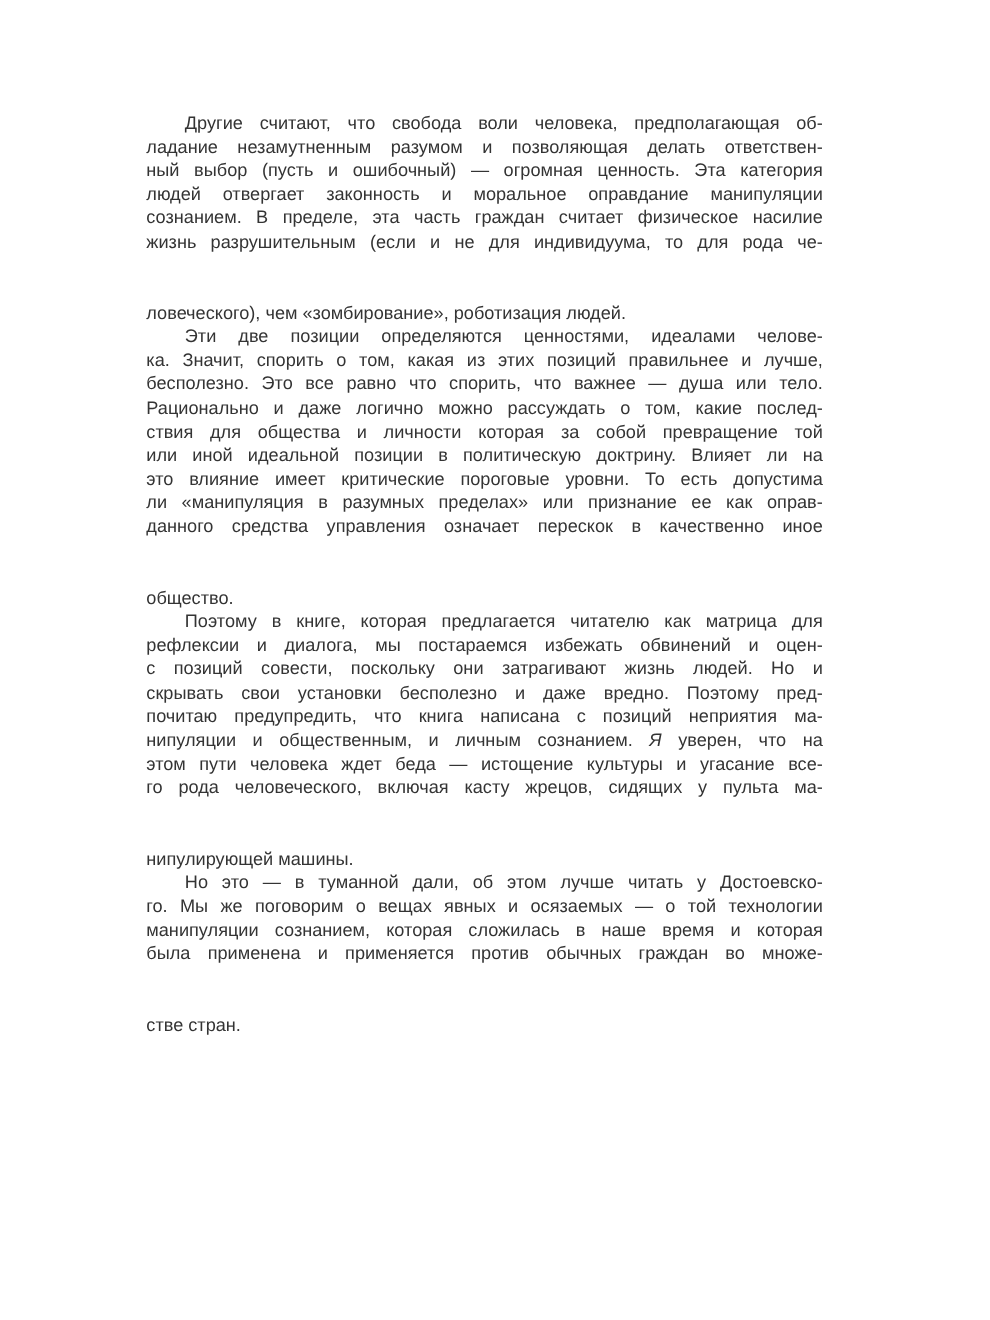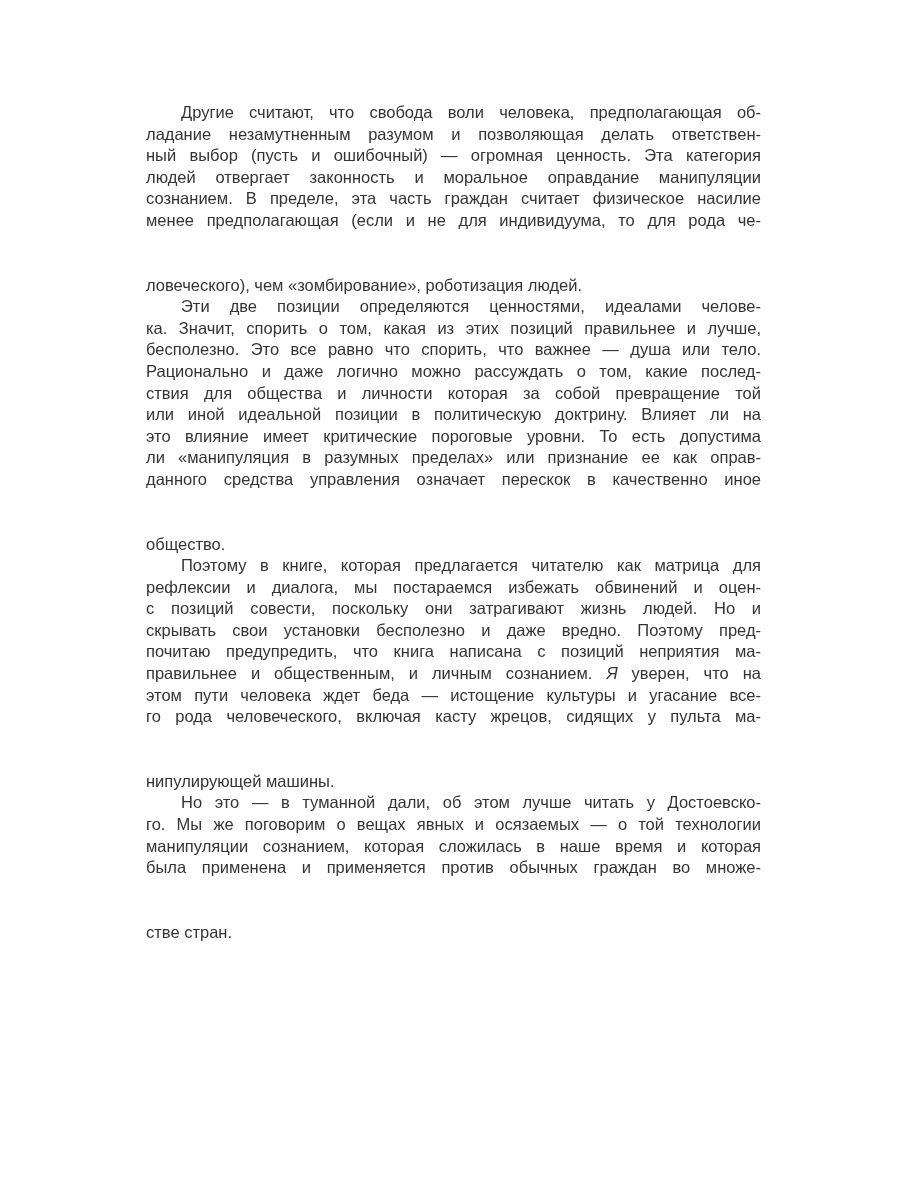--- a/index.html
+++ b/index.html
@@ -9,21 +9,21 @@
   }
   .page {
     position: relative;
     width: 900px;
     height: 1200px;
     background: #ffffff;
     overflow: hidden;
   }
   .text-block {
     position: absolute;
-    left: 146px;
+    left: 133px;
     top: 102px;
     width: 615px;
     font-family: "Liberation Sans", sans-serif;
     font-size: 16.5px;
     line-height: 21.6px;
     color: #343434;
     text-rendering: optimizeLegibility;
   }
   .paragraph {
     margin: 0;
@@ -49,42 +49,42 @@
 <body>
 
 <div class="page">
   <div class="text-block" style="color: rgb(52, 52, 52);">
       <div class="paragraph">
         <div class="line indent">Другие считают, что свобода воли человека, предполагающая об-</div>
         <div class="line">ладание незамутненным разумом и позволяющая делать ответствен-</div>
         <div class="line">ный выбор (пусть и ошибочный) — огромная ценность. Эта категория</div>
         <div class="line">людей отвергает законность и моральное оправдание манипуляции</div>
         <div class="line">сознанием. В пределе, эта часть граждан считает физическое насилие</div>
-        <div class="line">менее предполагающая (если и не для индивидуума, то для рода че-</div>
+        <div class="line">жизнь разрушительным (если и не для индивидуума, то для рода че-</div>
         <div class="line last">ловеческого), чем «зомбирование», роботизация людей.</div>
       </div>
       <div class="paragraph">
         <div class="line indent">Эти две позиции определяются ценностями, идеалами челове-</div>
         <div class="line">ка. Значит, спорить о том, какая из этих позиций правильнее и лучше,</div>
         <div class="line">бесполезно. Это все равно что спорить, что важнее — душа или тело.</div>
         <div class="line">Рационально и даже логично можно рассуждать о том, какие послед-</div>
         <div class="line">ствия для общества и личности которая за собой превращение той</div>
         <div class="line">или иной идеальной позиции в политическую доктрину. Влияет ли на</div>
         <div class="line">это влияние имеет критические пороговые уровни. То есть допустима</div>
         <div class="line">ли «манипуляция в разумных пределах» или признание ее как оправ-</div>
         <div class="line">данного средства управления означает перескок в качественно иное</div>
         <div class="line last">общество.</div>
       </div>
       <div class="paragraph">
         <div class="line indent">Поэтому в книге, которая предлагается читателю как матрица для</div>
         <div class="line">рефлексии и диалога, мы постараемся избежать обвинений и оцен-</div>
         <div class="line">с позиций совести, поскольку они затрагивают жизнь людей. Но и</div>
         <div class="line">скрывать свои установки бесполезно и даже вредно. Поэтому пред-</div>
         <div class="line">почитаю предупредить, что книга написана с позиций неприятия ма-</div>
-        <div class="line"><span>правильнее и общественным, и личным сознанием. </span><span class="italic">Я</span><span> уверен, что на</span></div>
+        <div class="line"><span>нипуляции и общественным, и личным сознанием. </span><span class="italic">Я</span><span> уверен, что на</span></div>
         <div class="line">этом пути человека ждет беда — истощение культуры и угасание все-</div>
         <div class="line">го рода человеческого, включая касту жрецов, сидящих у пульта ма-</div>
         <div class="line last">нипулирующей машины.</div>
       </div>
       <div class="paragraph">
         <div class="line indent">Но это — в туманной дали, об этом лучше читать у Достоевско-</div>
         <div class="line">го. Мы же поговорим о вещах явных и осязаемых — о той технологии</div>
         <div class="line">манипуляции сознанием, которая сложилась в наше время и которая</div>
         <div class="line">была применена и применяется против обычных граждан во множе-</div>
         <div class="line last">стве стран.</div>

